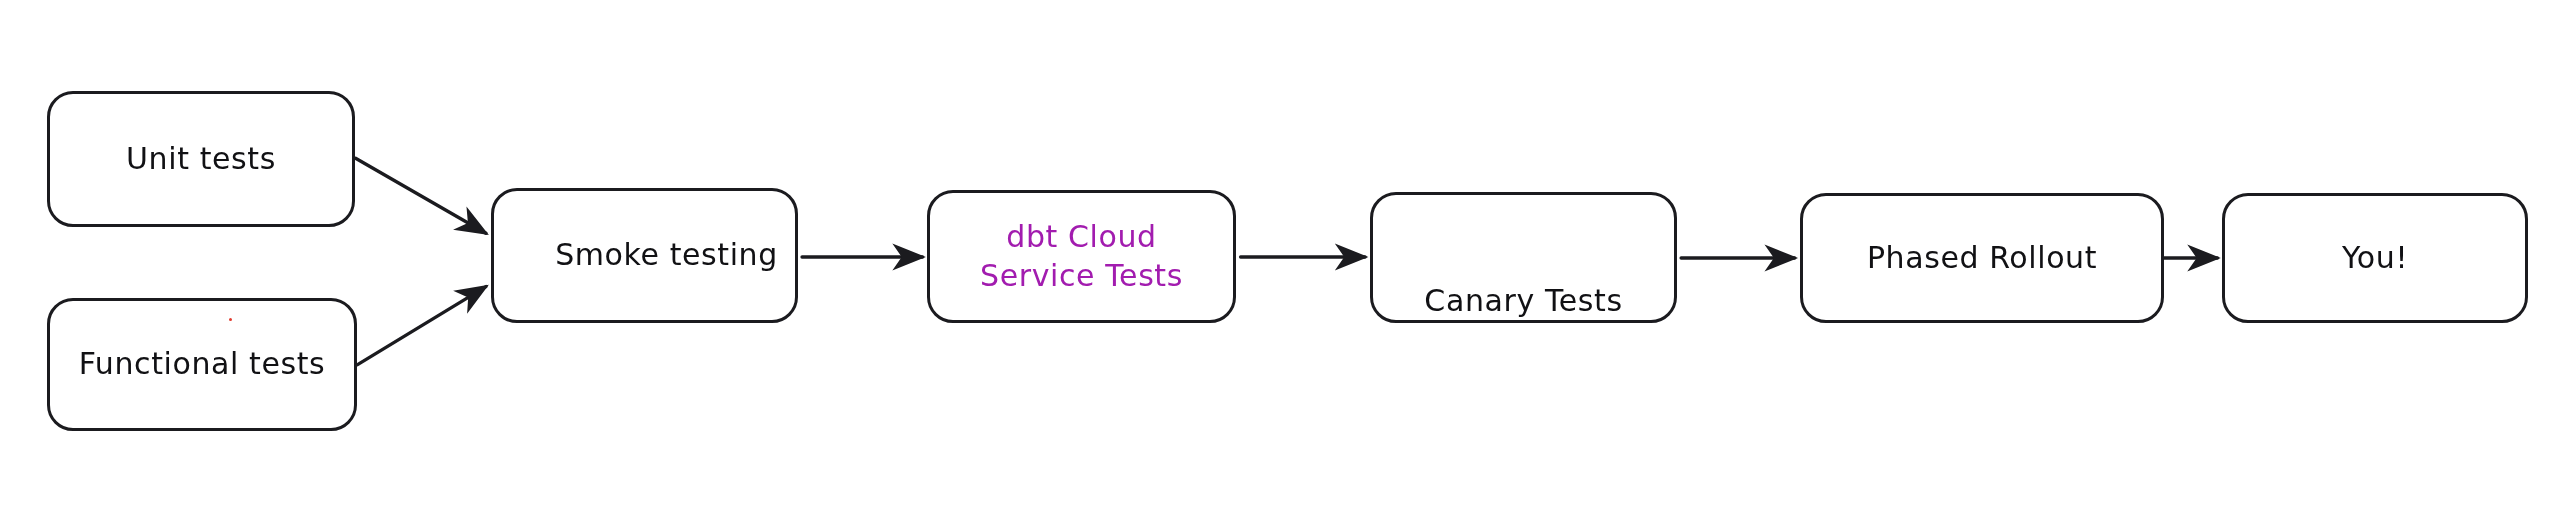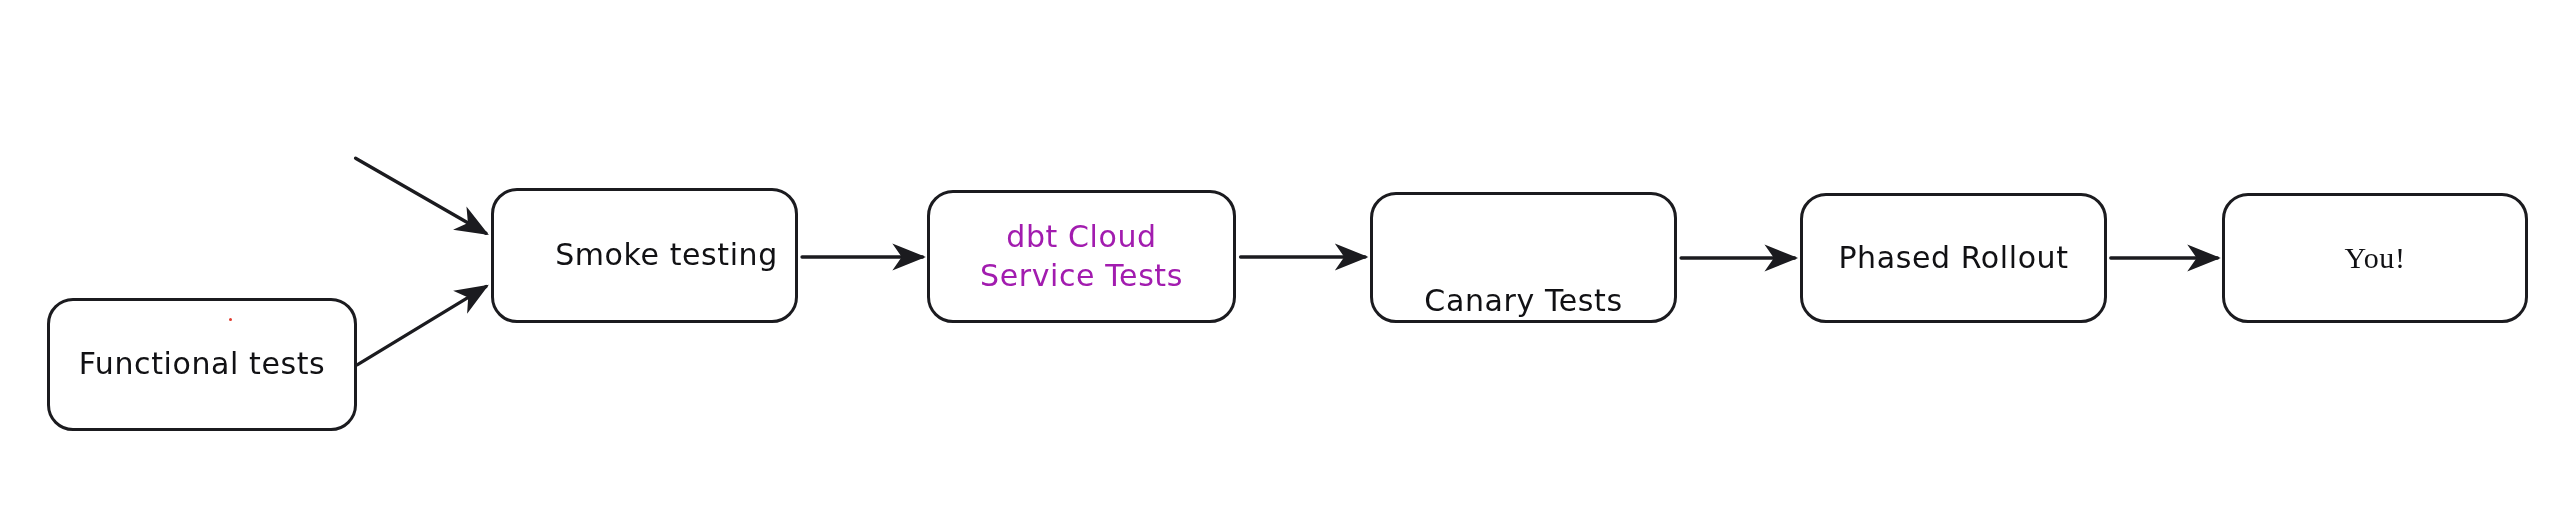--- a/index.html
+++ b/index.html
@@ -71,42 +71,45 @@
     <g id="edge-group" stroke="#1b1b1f" stroke-width="3.4" fill="none" stroke-linecap="round">
         <line x1="360" y1="160" x2="492" y2="236" marker-end="url(#arrowhead)"></line>
         <line x1="362" y1="369" x2="492" y2="290" marker-end="url(#arrowhead)"></line>
         <line x1="812" y1="260" x2="934" y2="260" marker-end="url(#arrowhead)"></line>
         <line x1="1256" y1="260" x2="1382" y2="260" marker-end="url(#arrowhead)"></line>
         <line x1="1702" y1="261" x2="1817" y2="261" marker-end="url(#arrowhead)"></line>
         <line x1="2137" y1="261" x2="2245" y2="261" marker-end="url(#arrowhead)"></line>
       </g>
   </svg>
 
+  <div class="node" style="left: 47px; top: 91px; width: 308px; height: 136px; border-color: rgb(27, 27, 31); color: rgb(17, 17, 20);">
+    <span class="node-label">Unit tests</span>
+  </div>
 
   <div class="node" style="left: 47px; top: 298px; width: 310px; height: 133px; border-color: rgb(27, 27, 31); color: rgb(17, 17, 20); text-align: right;">
     <span class="node-label">Functional tests</span>
   </div>
 
   <div class="node" style="left: 491px; top: 188px; width: 307px; height: 135px; border-color: rgb(27, 27, 31); color: rgb(17, 17, 20); padding-left: 44px;">
     <span class="node-label">Smoke testing</span>
   </div>
 
   <div class="node" style="left: 927px; top: 190px; width: 309px; height: 133px; border-color: rgb(27, 27, 31); color: #a21caf;">
     <span class="node-label">dbt Cloud
 Service Tests</span>
   </div>
 
   <div class="node" style="left: 1370px; top: 192px; width: 307px; height: 131px; border-color: rgb(27, 27, 31); color: rgb(17, 17, 20); align-items: flex-end;">
     <span class="node-label">Canary Tests</span>
   </div>
 
-  <div class="node" style="left: 1800px; top: 193px; width: 307px; height: 130px; border-color: rgb(27, 27, 31); color: rgb(17, 17, 20); align-items: center;">
+  <div class="node" style="left: 1800px; top: 193px; width: 364px; height: 130px; border-color: rgb(27, 27, 31); color: rgb(17, 17, 20); align-items: center;">
     <span class="node-label">Phased Rollout</span>
   </div>
 
-  <div class="node" style="left: 2222px; top: 193px; width: 306px; height: 130px; border-color: rgb(27, 27, 31); color: rgb(17, 17, 20); font-family: Liberation Serif, serif;">
+  <div class="node" style="left: 2222px; top: 193px; width: 306px; height: 130px; border-color: rgb(27, 27, 31); color: rgb(17, 17, 20);">
     <span class="node-label">You!</span>
   </div>
 
   <div class="artifact-dot" style="left:229px; top:318px;"></div>
 
 </div>
 
 
 </body></html>

